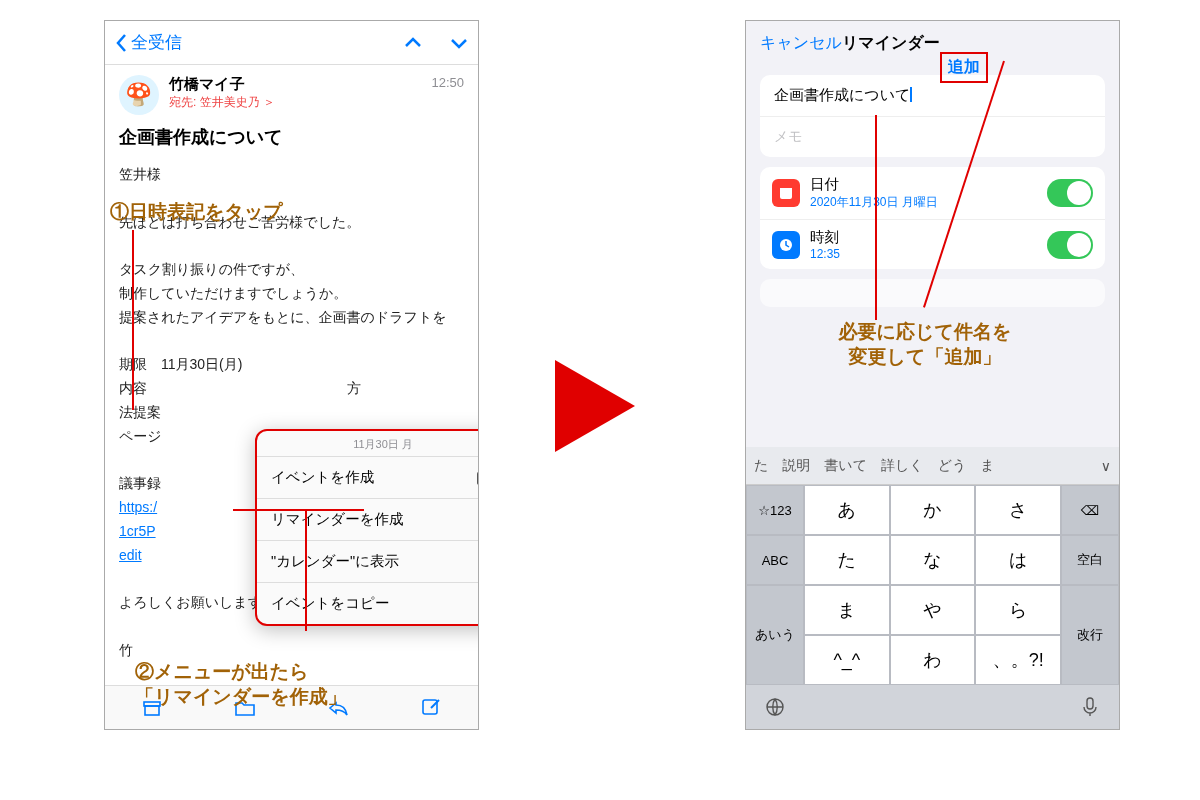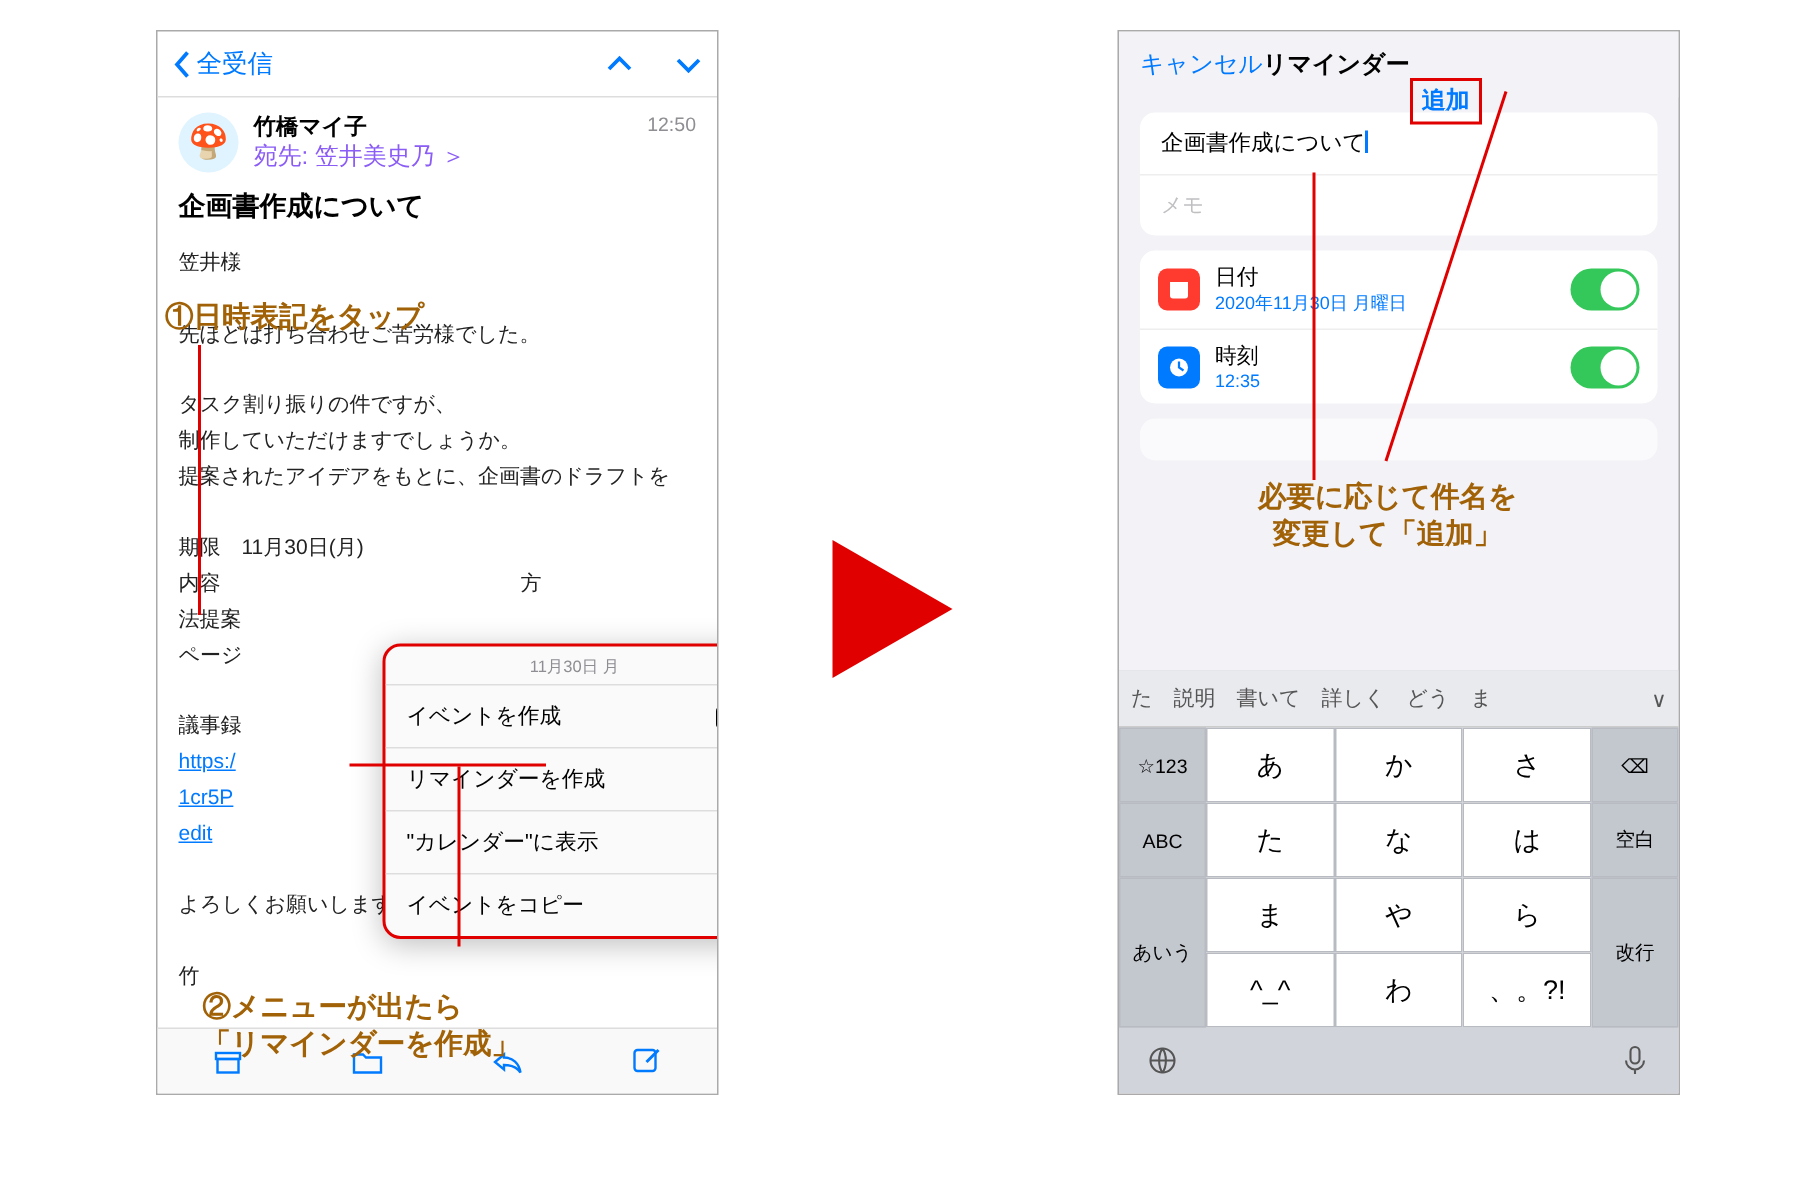--- a/index.html
+++ b/index.html
@@ -9,21 +9,21 @@
   .phone-right { right: 80px; top: 20px; background: #f2f2f7; }
   
   .mail-header { height: 44px; display: flex; align-items: center; justify-content: space-between; padding: 0 10px; border-bottom: 0.5px solid #ddd; }
   .back { color: #007aff; font-size: 17px; display: flex; align-items: center; }
   .back svg { width: 12px; height: 20px; margin-right: 4px; }
   .nav-arrows { display: flex; gap: 28px; }
   .nav-arrows svg { width: 18px; height: 12px; stroke: #007aff; fill: none; stroke-width: 2.5; }
   .mail-meta { display: flex; align-items: flex-start; padding: 10px 14px 4px; gap: 10px; }
   .avatar { width: 40px; height: 40px; border-radius: 50%; background: #dff4ff; display:flex; align-items:center; justify-content:center; font-size:22px;}
   .sender { font-weight: 600; font-size: 15px; }
-  .recipient { font-size: 16px; color: #8b5cf6; }
+  .recipient { font-size: 12px; color: #ef4444; }
   .time { font-size: 13px; color: #8e8e93; margin-left: auto; }
   .subject { font-weight: 700; font-size: 18px; padding: 6px 14px 10px; }
   .body { font-size: 14px; line-height: 1.7; padding: 4px 14px; color: #222; }
   .body a { color: #007aff; text-decoration: underline; }
   
   .menu { position: absolute; left: 150px; top: 408px; width: 256px; background: #fafafa; border-radius: 12px; box-shadow: 0 4px 20px rgba(0,0,0,.25); overflow: hidden; border: 2px solid #e00000; }
   .menu-date { text-align: center; font-size: 11px; color: #8e8e93; padding: 6px 0 4px; }
   .menu-item { display: flex; align-items: center; justify-content: space-between; padding: 11px 14px; font-size: 14.5px; border-top: 0.5px solid #ddd; }
   .menu-item svg, .menu-item .ic { width: 18px; height: 18px; }
   .toolbar { position: absolute; bottom: 0; left: 0; right: 0; height: 44px; display: flex; justify-content: space-around; align-items: center; border-top: 0.5px solid #ddd; background: #f9f9f9; }

